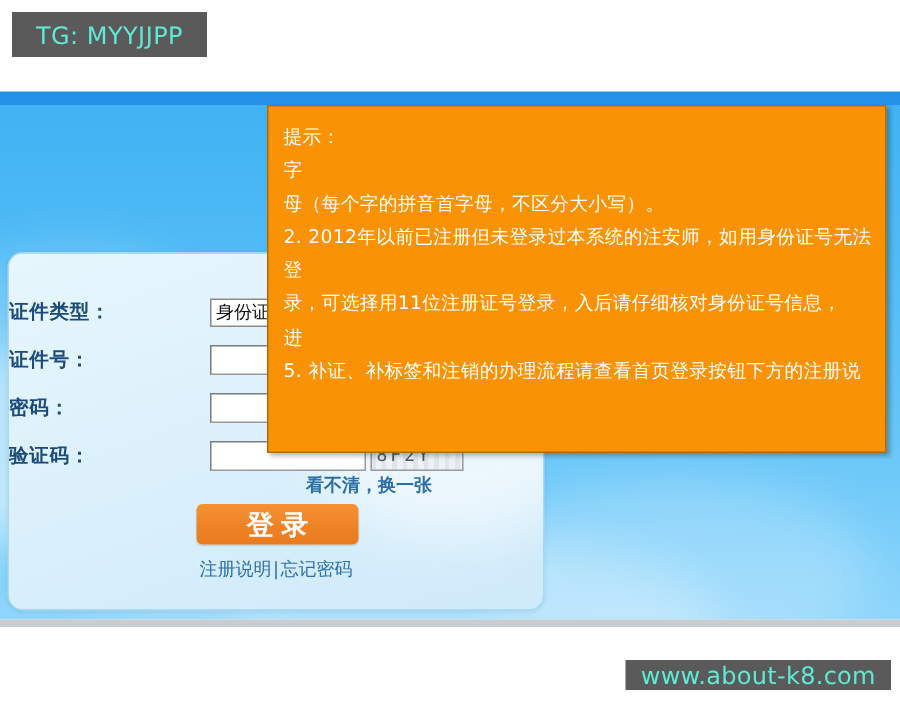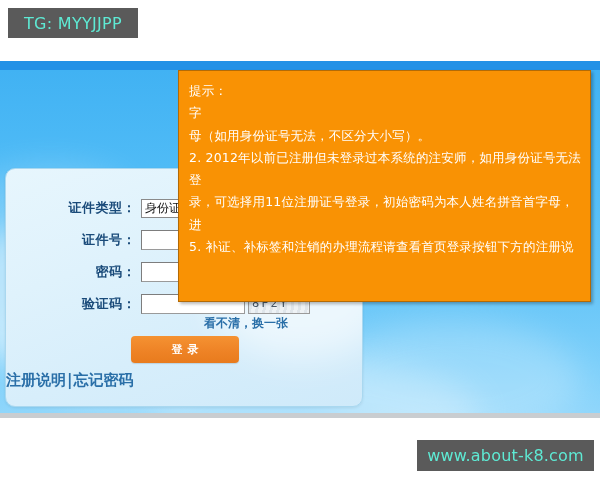--- a/index.html
+++ b/index.html
@@ -103,30 +103,28 @@
     height: 24px;
     display: flex;
     align-items: center;
   }
   .form-row.r1 { top: 27px; }
   .form-row.r2 { top: 59px; }
   .form-row.r3 { top: 91px; }
   .form-row.r4 { top: 123px; }
 
   .field-label {
-    width: 115px;
-    text-align: right;
+    width: 134px;
     padding-right: 5px;
     box-sizing: border-box;
     font-size: 13px;
     font-weight: bold;
     color: #1a4b7a;
     letter-spacing: .5px;
     white-space: nowrap;
-    margin-left: 20px;
   }
 
   .sel-box {
     width: 104px;
     height: 19px;
     border: 1px solid #8a8a8a;
     background: #ffffff;
     font-size: 12px;
     color: #111;
     display: flex;
@@ -177,36 +175,36 @@
   }
 
   .login-btn {
     position: absolute;
     left: 125px; top: 167px;
     width: 108px; height: 27px;
     background: linear-gradient(180deg, #f59232 0%, #ee8326 55%, #e87b1d 100%);
     border: none;
     border-radius: 4px;
     color: #ffffff;
-    font-size: 11px;
+    font-size: 18px;
     font-weight: bold;
     letter-spacing: 5px;
     text-indent: 5px;
     cursor: pointer;
     font-family: "DejaVu Sans", "Liberation Sans", sans-serif;
     box-shadow: 0 1px 1px rgba(0,0,0,.12);
   }
 
   .bottom-links {
     position: absolute;
     left: 0; top: 202px;
     width: 356px;
-    text-align: left;
-    font-size: 15px;
-    font-weight: bold;
+    text-align: center;
+    font-size: 12px;
+    font-weight: normal;
     color: #2a6fa8;
     white-space: nowrap;
   }
   .bottom-links a {
     color: #2a6fa8;
     text-decoration: none;
   }
   .bottom-links .sep { color: #2a6fa8; padding: 0 1px; }
 
   
@@ -241,21 +239,21 @@
     justify-content: center;
   }
   .wm-tl {
     left: 8px; top: 8px;
     width: 130px; height: 30px;
     font-size: 16px;
     letter-spacing: .3px;
   }
   .wm-br {
     left: 417px; top: 440px;
-    width: 177px; height: 31px;
+    width: 177px; height: 20px;
     font-size: 16px;
     letter-spacing: .2px;
   }
 </style>
 </head>
 <body>
 
 <div id="page">
 
   <div class="top-gutter"></div>
@@ -303,24 +301,24 @@
     <button class="login-btn">登录</button>
 
     <div class="bottom-links">
       <a href="#">注册说明</a><span class="sep">|</span><a href="#">忘记密码</a>
     </div>
   </div>
 
   <div class="tip-panel">
     <div class="tip-line">提示：</div>
     <div class="tip-line">字</div>
-    <div class="tip-line">母（如用身份证号无法，不区分大小写）。</div>
+    <div class="tip-line">母（每个字的拼音首字母，不区分大小写）。</div>
     <div class="tip-line">2. 2012年以前已注册但未登录过本系统的注安师，如用身份证号无法</div>
     <div class="tip-line">登</div>
-    <div class="tip-line">录，可选择用11位注册证号登录，初始密码为本人姓名拼音首字母，</div>
+    <div class="tip-line">录，可选择用11位注册证号登录，入后请仔细核对身份证号信息，</div>
     <div class="tip-line">进</div>
     <div class="tip-line">5. 补证、补标签和注销的办理流程请查看首页登录按钮下方的注册说</div>
 
   </div>
 
   <div class="wm wm-tl">TG: MYYJJPP</div>
   <div class="wm wm-br">www.about-k8.com</div>
 
 </div>
 

